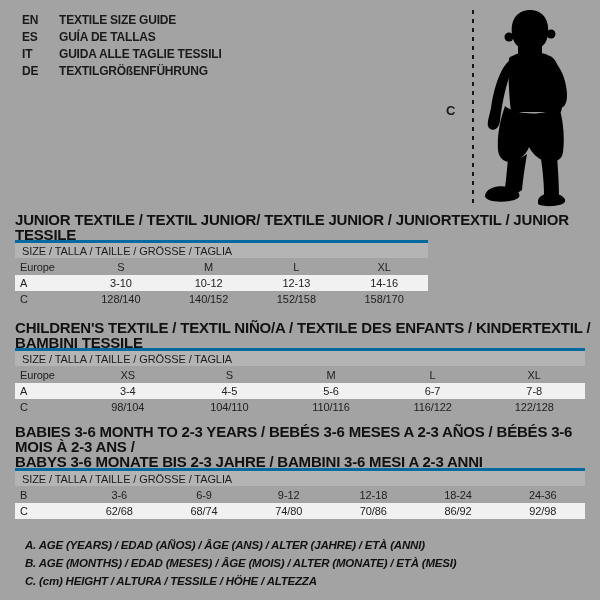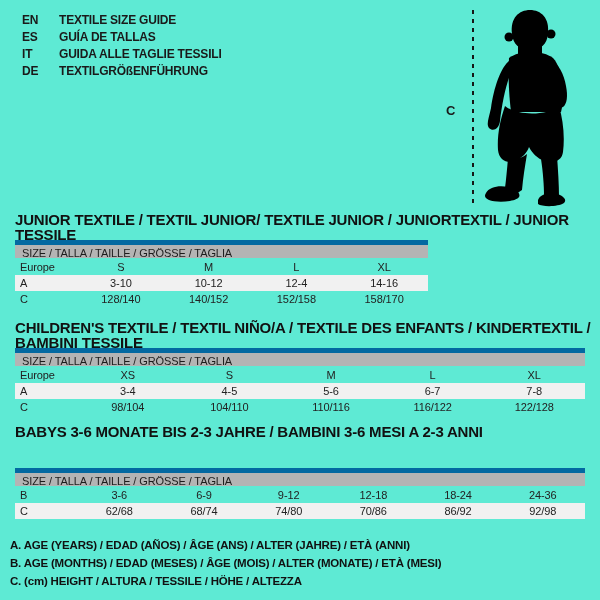--- a/index.html
+++ b/index.html
@@ -1,18 +1,18 @@
 <!DOCTYPE html>
 <html><head>
 <meta charset="utf-8">
 <style>
   * { margin:0; padding:0; box-sizing:border-box; }
   html,body { background:#fff; }
   .page {
-    position:relative; width:600px; height:600px; background:#5eead4;
+    position:relative; width:600px; height:600px; background:#a3a3a3;
     font-family:"Liberation Sans", sans-serif; color:#1a1a1a; overflow:hidden;
   }
 
   
   .languages { position:absolute; left:22px; top:12px; }
   .lang-row { display:flex; line-height:17px; font-size:12px; font-weight:bold; letter-spacing:-0.2px; }
   .lang-code { width:37px; }
 
   
   .figure { position:absolute; left:440px; top:0; width:160px; height:215px; }
@@ -21,29 +21,29 @@
     background:repeating-linear-gradient(to bottom, #161616 0 4px, transparent 4px 9px);
   }
   .height-label { position:absolute; left:6px; top:103px; font-size:13px; font-weight:bold; }
   .baby-svg { position:absolute; left:43px; top:6px; }
 
   
   .table-title { position:absolute; left:15px; font-size:15px; font-weight:bold; line-height:15px; letter-spacing:-0.2px; color:#111; }
   .size-table { position:absolute; left:15px; }
   .band {
     height:18px; line-height:17px; font-size:11px; padding-left:7px;
-    border-top:5px solid #0369a1; color:#1c1c1c; letter-spacing:-0.1px;
+    border-top:3px solid #0369a1; color:#1c1c1c; letter-spacing:-0.1px;
   }
   .trow { display:flex; align-items:center; height:16px; font-size:11px; color:#222; letter-spacing:-0.1px; }
   .trow.first { height:17px; }
   .tlabel { width:62px; padding-left:5px; }
   .tcell { flex:1; text-align:center; }
 
   
-  .legend { position:absolute; left:10px; top:536px; }
+  .legend { position:absolute; left:25px; top:536px;font-style:italic; }
   .legend-line { font-size:11.5px; font-weight:bold; line-height:18px; letter-spacing:-0.2px; color:#111; }
 
   #t1-title { top:212px; }  #t1 { top:240px; width:413px; }
   #t2-title { top:320px; }  #t2 { top:348px; width:570px; }
   #t3-title { top:424px; }  #t3 { top:468px; width:570px; }
 </style>
 </head>
 <body>
 
 <div class="page">
@@ -104,21 +104,21 @@
         <span class="tlabel">Europe</span>
         <span class="tcell">S</span>
         <span class="tcell">M</span>
         <span class="tcell">L</span>
         <span class="tcell">XL</span>
       </div>
       <div class="trow" style="background: rgb(241, 241, 241);">
         <span class="tlabel">A</span>
         <span class="tcell">3-10</span>
         <span class="tcell">10-12</span>
-        <span class="tcell">12-4</span>
+        <span class="tcell">12-13</span>
         <span class="tcell">14-16</span>
       </div>
       <div class="trow">
         <span class="tlabel">C</span>
         <span class="tcell">128/140</span>
         <span class="tcell">140/152</span>
         <span class="tcell">152/158</span>
         <span class="tcell">158/170</span>
       </div>
     </div>
@@ -148,20 +148,21 @@
         <span class="tlabel">C</span>
         <span class="tcell">98/104</span>
         <span class="tcell">104/110</span>
         <span class="tcell">110/116</span>
         <span class="tcell">116/122</span>
         <span class="tcell">122/128</span>
       </div>
     </div>
 
   <div class="table-title" id="t3-title">
+      <div>BABIES 3-6 MONTH TO 2-3 YEARS / BEBÉS 3-6 MESES A 2-3 AÑOS / BÉBÉS 3-6 MOIS À 2-3 ANS /</div>
       <div>BABYS 3-6 MONATE BIS 2-3 JAHRE / BAMBINI 3-6 MESI A 2-3 ANNI</div>
     </div>
   <div class="size-table" id="t3">
       <div class="band" style="background: rgb(180, 180, 180);">SIZE / TALLA / TAILLE / GRÖSSE / TAGLIA</div>
       <div class="trow first">
         <span class="tlabel">B</span>
         <span class="tcell">3-6</span>
         <span class="tcell">6-9</span>
         <span class="tcell">9-12</span>
         <span class="tcell">12-18</span>

